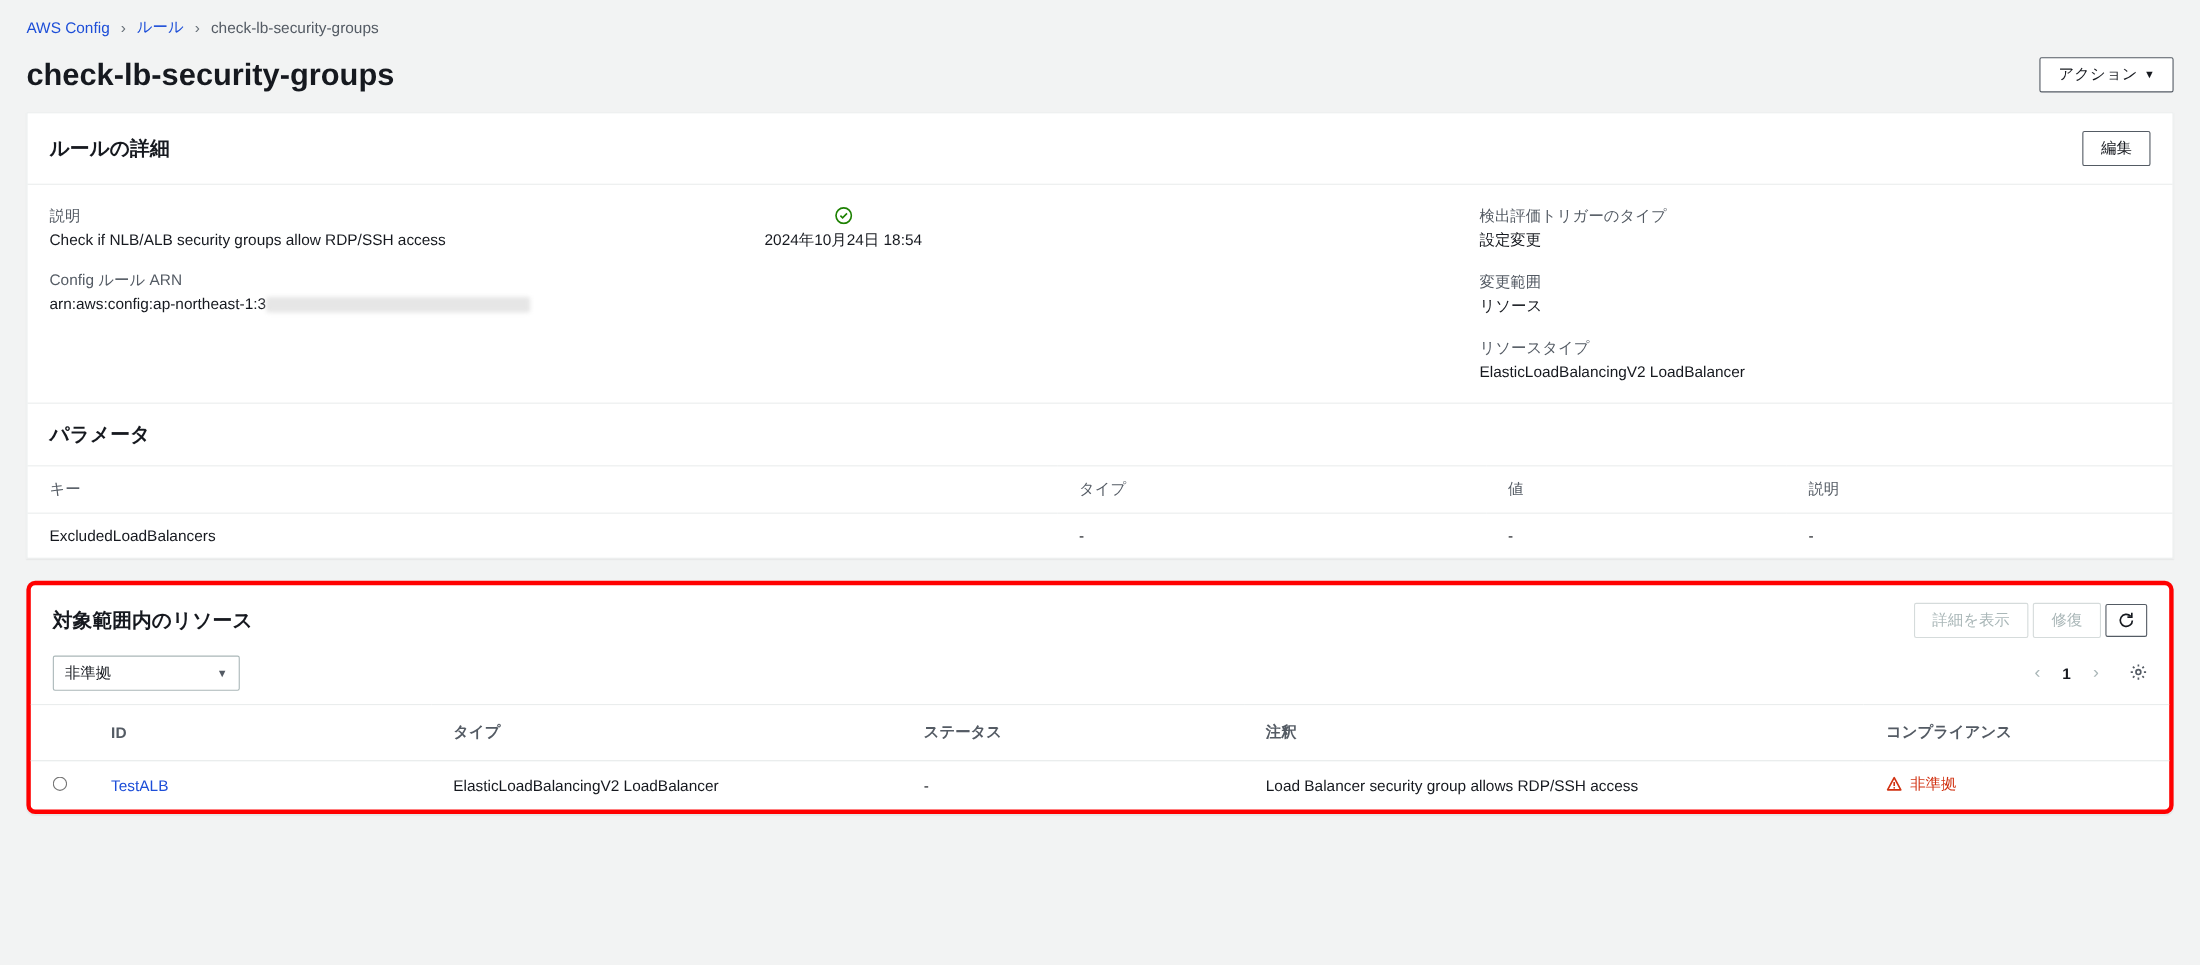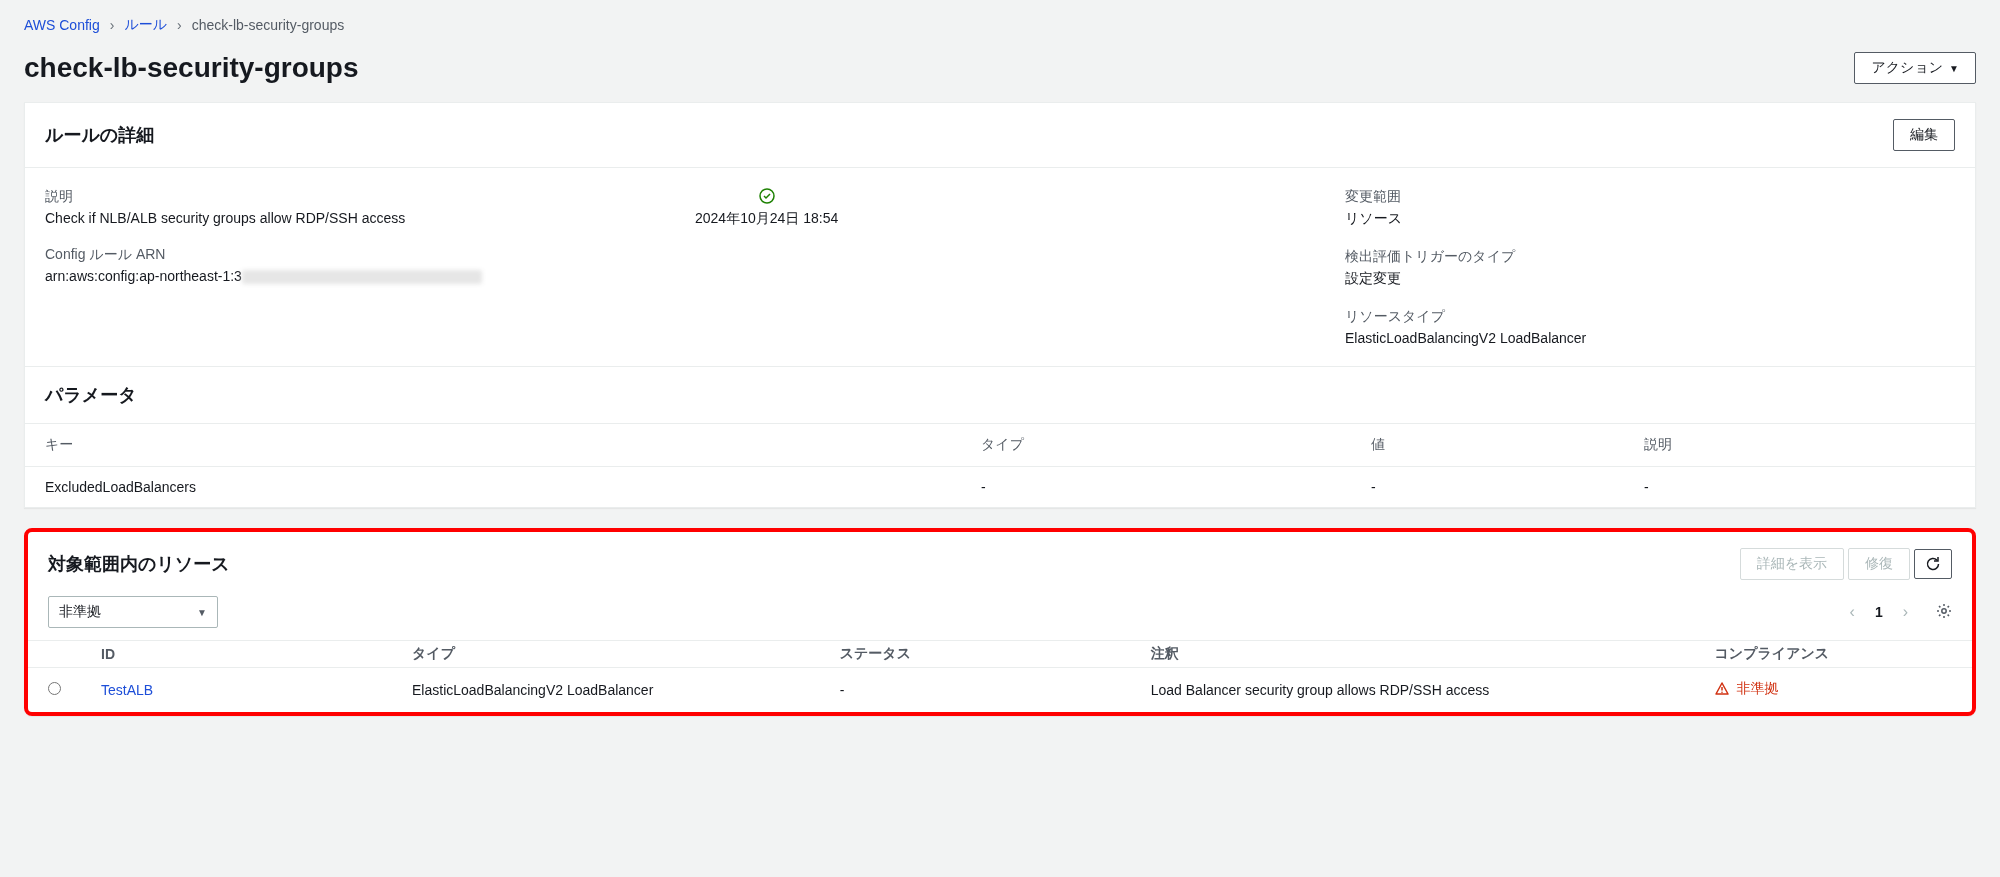--- a/index.html
+++ b/index.html
@@ -201,21 +201,21 @@
   cursor: pointer;
   margin-left: 8px;
 }
 
 .res-table {
   width: 100%;
   border-collapse: collapse;
 }
 .res-table th {
   text-align: left;
-  padding: 4px 20px;
+  padding: 16px 20px;
   font-weight: 700;
   color: #545b64;
   border-top: 1px solid #eaeded;
   border-bottom: 1px solid #eaeded;
   font-size: 14px;
 }
 .res-table td {
   padding: 12px 20px;
   font-size: 14px;
 }
@@ -275,26 +275,26 @@
           <svg viewBox="0 0 16 16">
               <circle cx="8" cy="8" r="7" fill="none" stroke="#1d8102" stroke-width="1.5"></circle>
               <path d="M5 8 l2 2 l4-4" fill="none" stroke="#1d8102" stroke-width="1.5"></path>
             </svg>
           <span>2024年10月24日 18:54</span>
         </div>
       </div>
     </div>
     <div class="details-col">
       <div class="field">
+        <div class="field-label">検出評価トリガーのタイプ</div>
+        <div class="field-value">設定変更</div>
+      </div>
+      <div class="field">
         <div class="field-label">変更範囲</div>
         <div class="field-value">リソース</div>
-      </div>
-      <div class="field">
-        <div class="field-label">検出評価トリガーのタイプ</div>
-        <div class="field-value">設定変更</div>
       </div>
       <div class="field">
         <div class="field-label">リソースタイプ</div>
         <div class="field-value">ElasticLoadBalancingV2 LoadBalancer</div>
       </div>
     </div>
   </div>
 
   <div class="params-section">
     <h3>パラメータ</h3>

